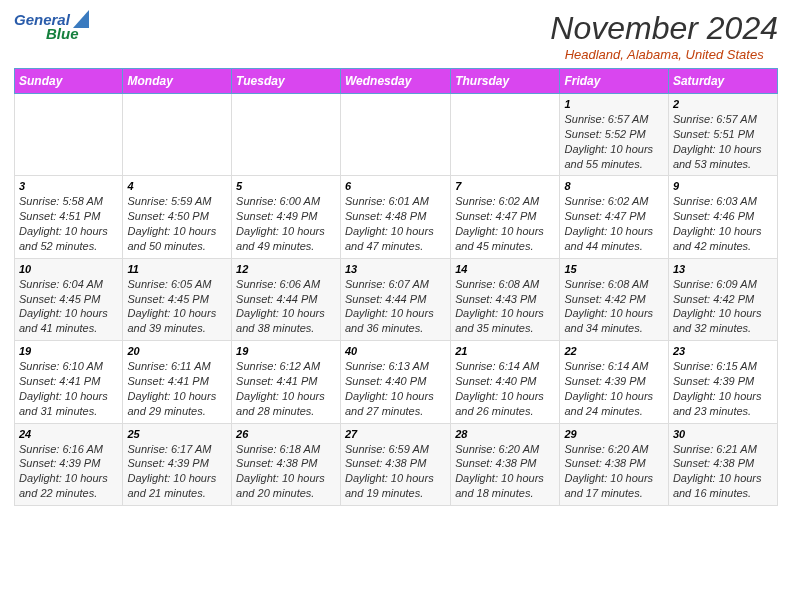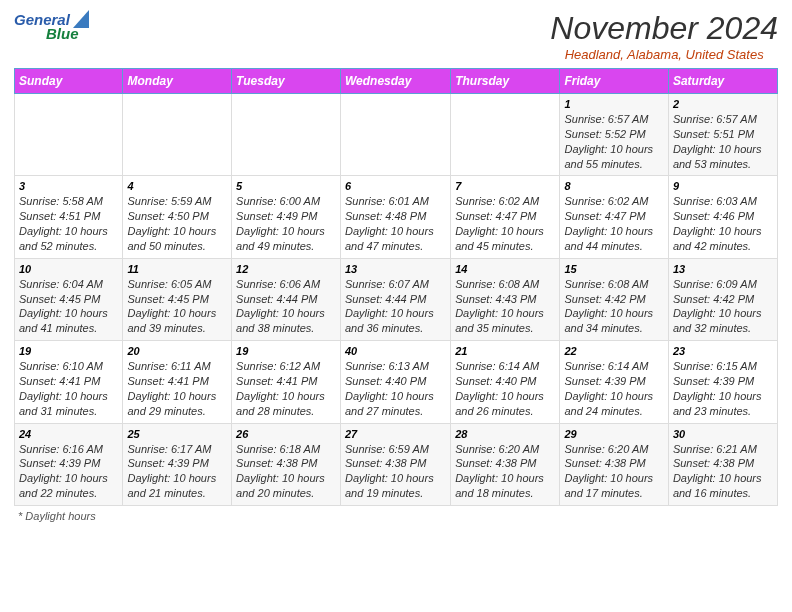--- a/index.html
+++ b/index.html
@@ -345,16 +345,13 @@
             <span class="day-num">30</span>
             <div class="day-info">Sunrise: 6:21 AM
 Sunset: 4:38 PM
 Daylight: 10 hours
 and 16 minutes.</div>
           </td>
         </tr>
       </tbody>
   </table>
 
-  <div class="footer-note">
-    * <span>Daylight hours</span>
-  </div>
 </div>
 
 </body></html>

